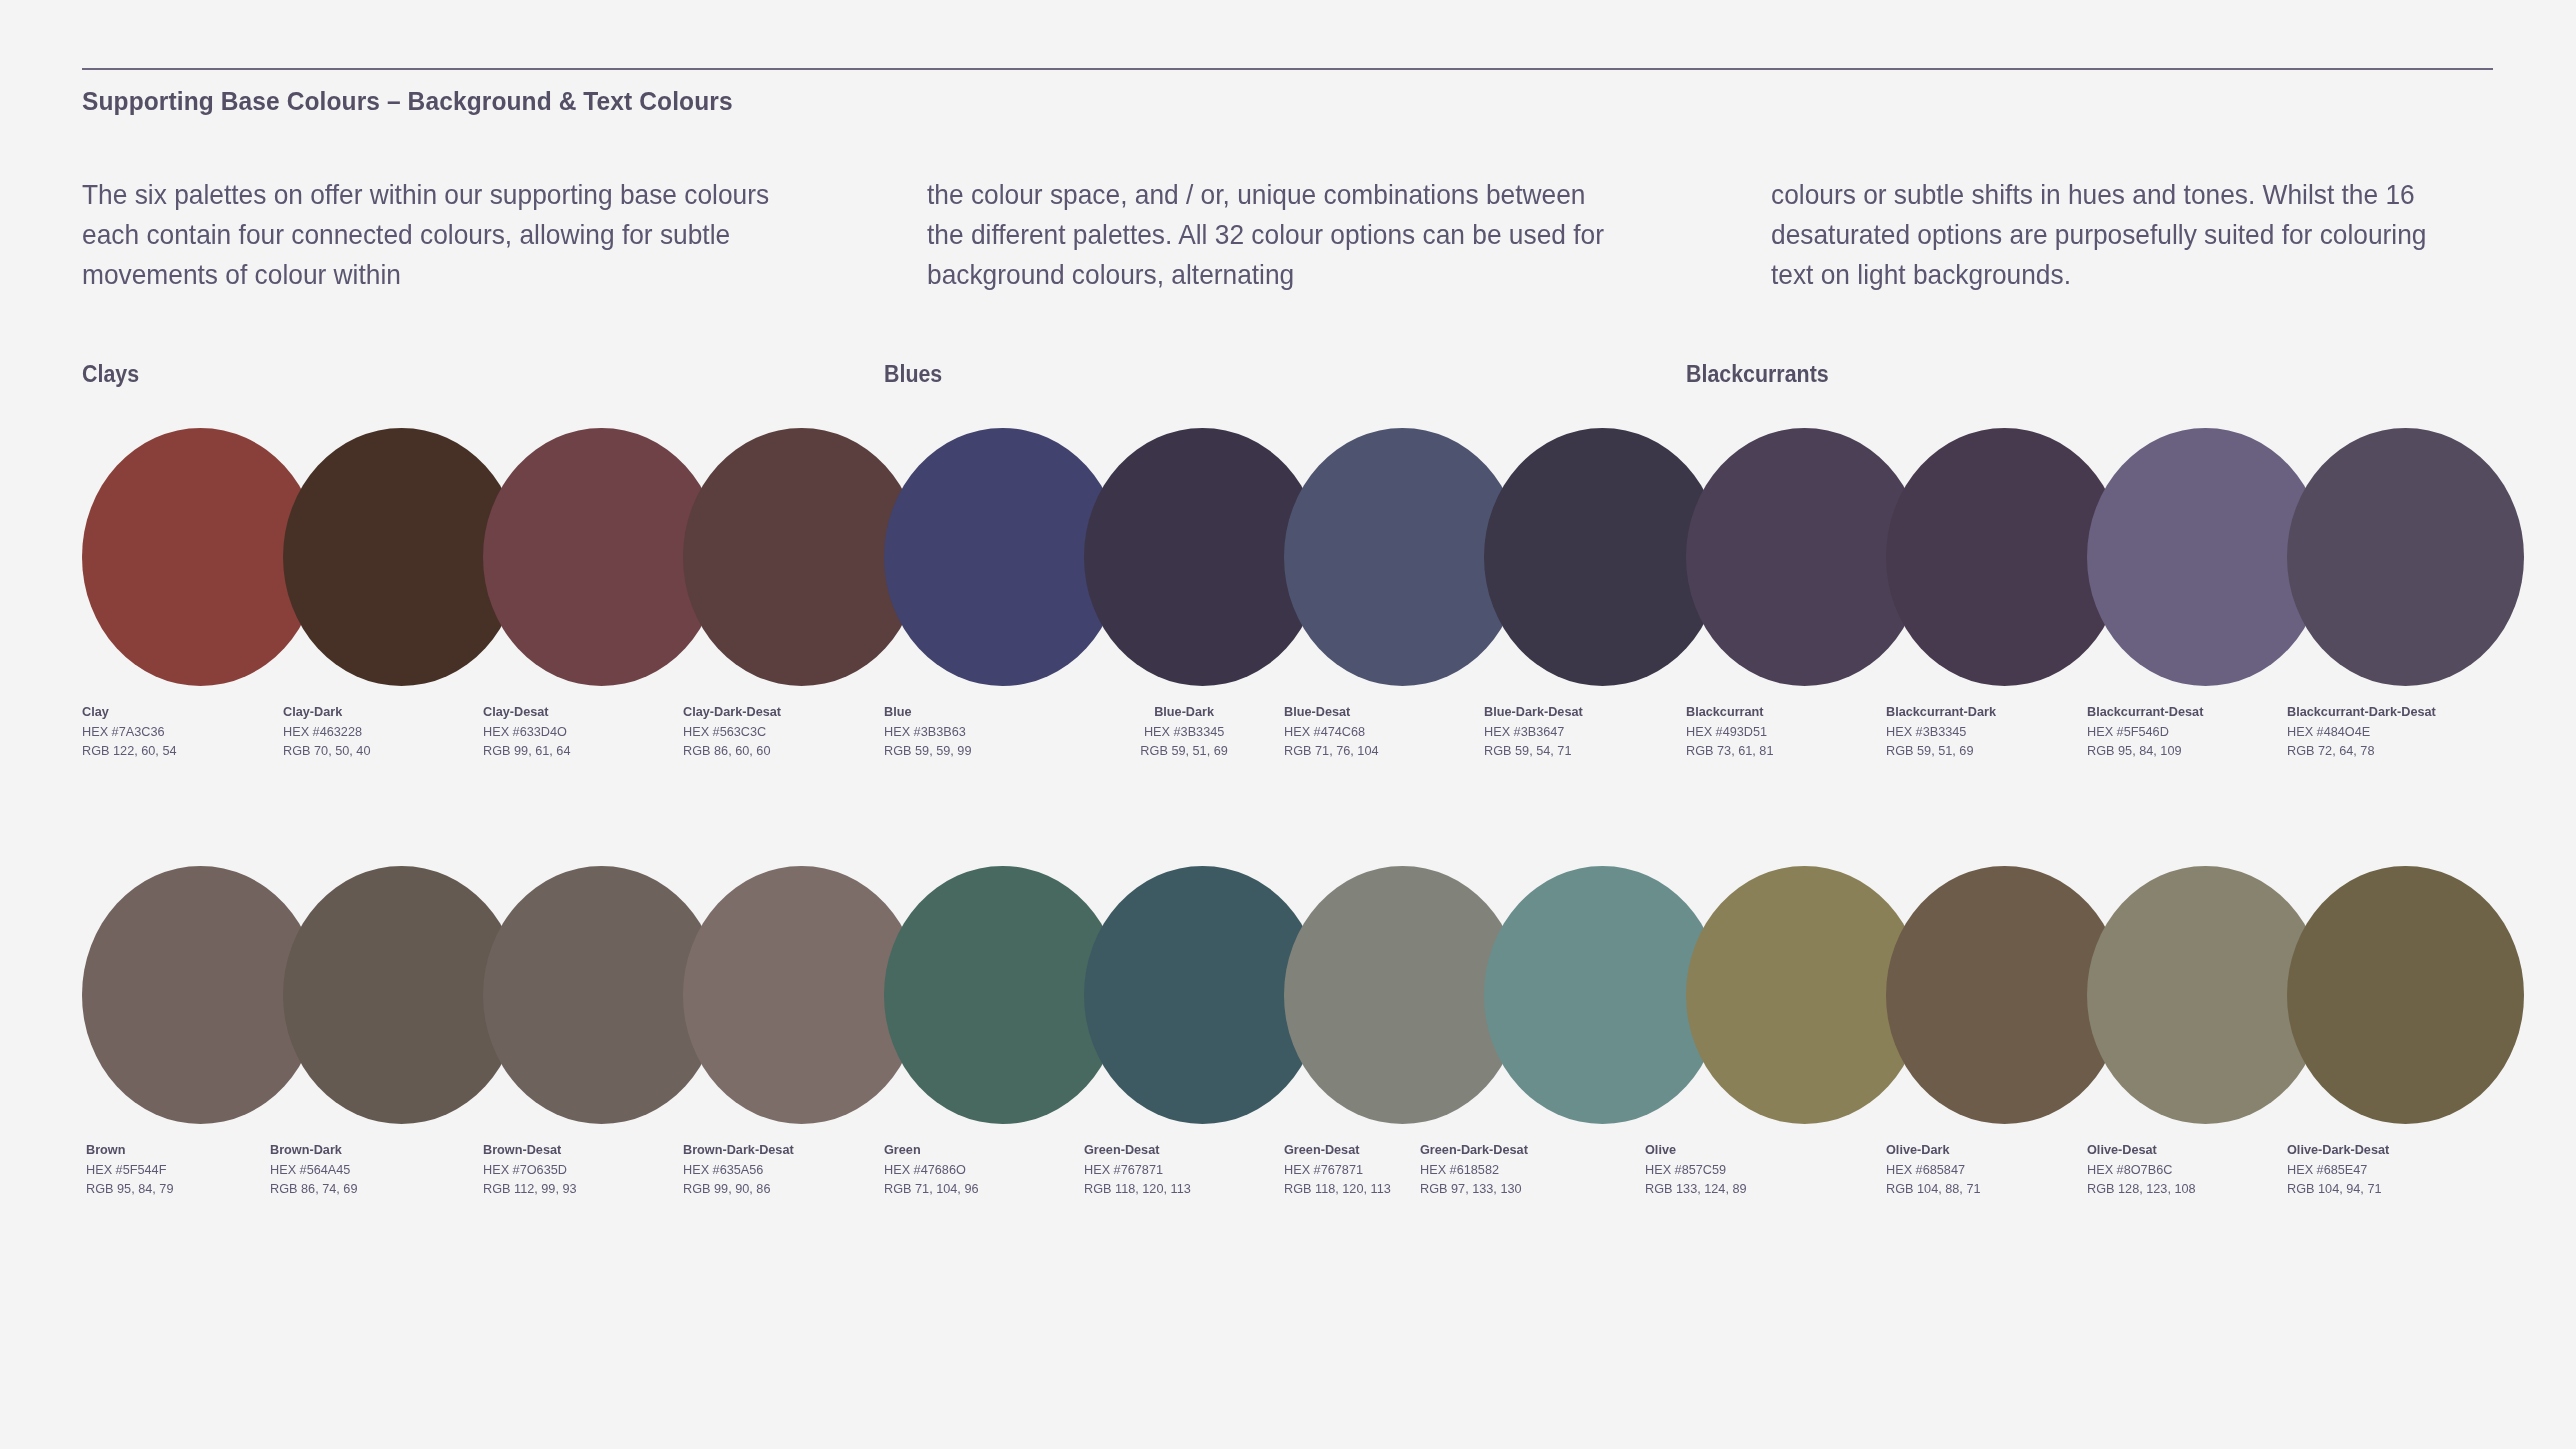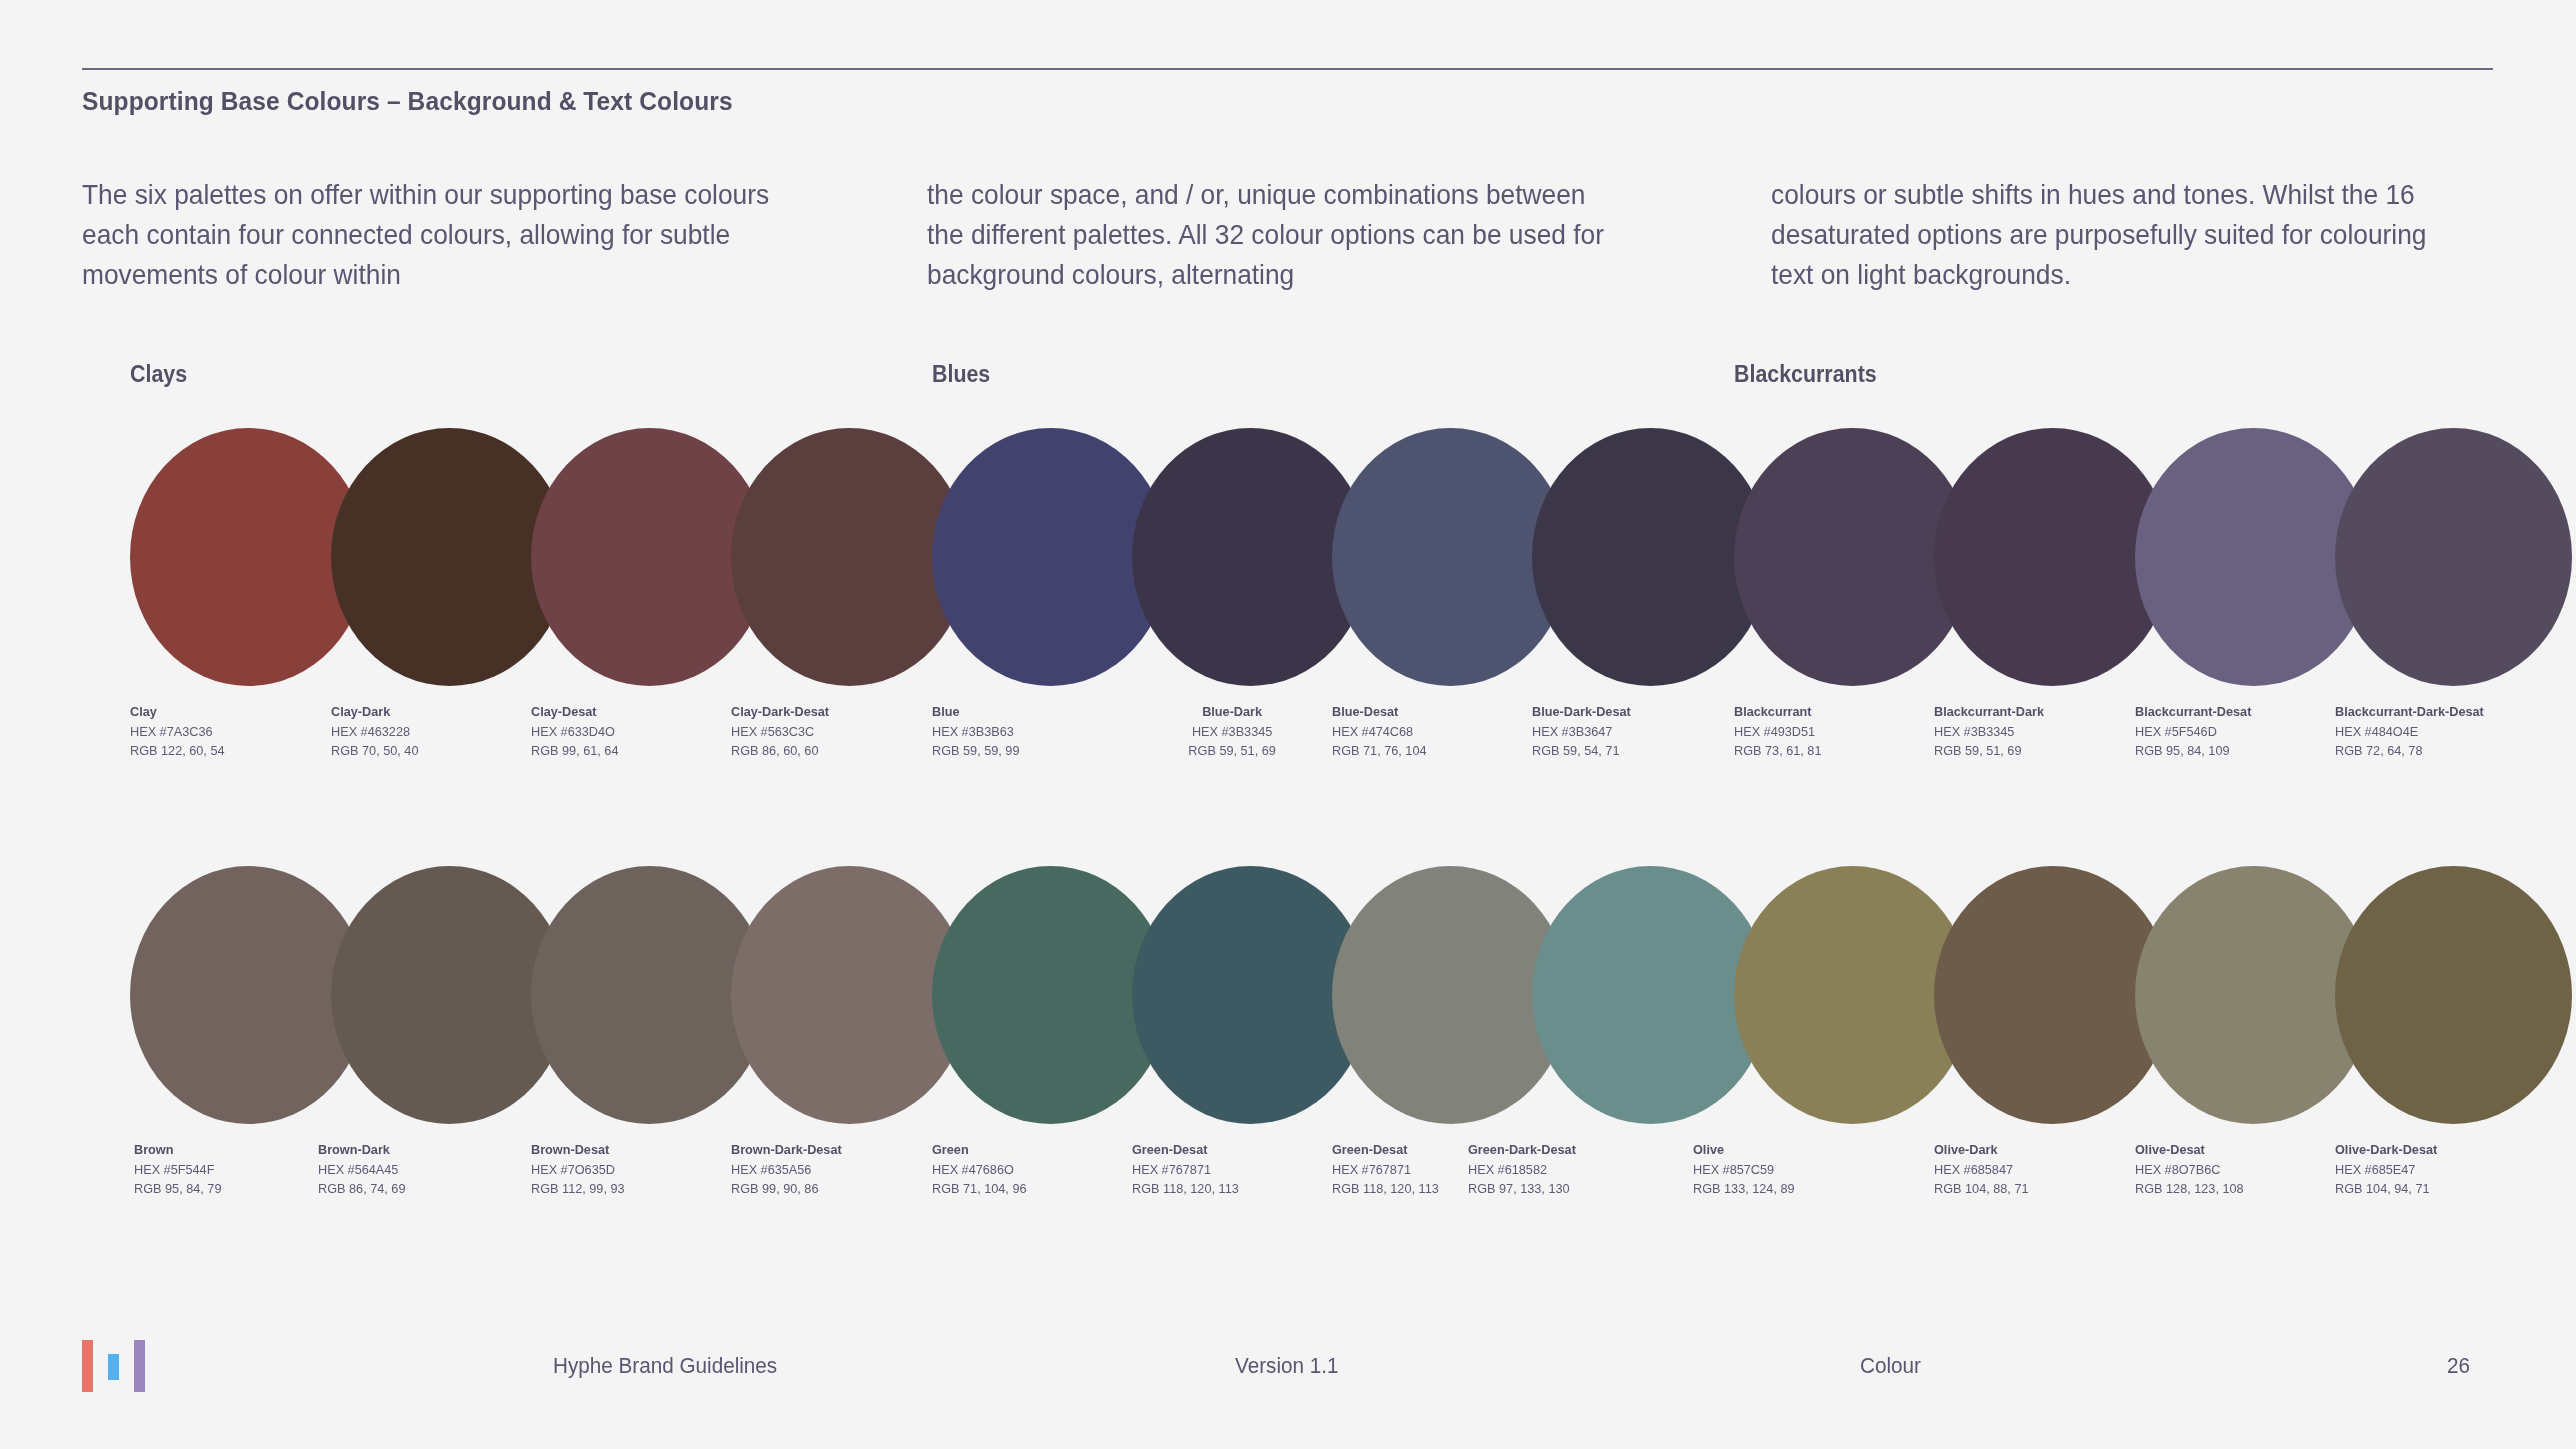--- a/index.html
+++ b/index.html
@@ -63,21 +63,20 @@
     color: #5b5570;
     transform: scaleX(0.94);
     transform-origin: left top;
   }
 
   
   .row {
     position: absolute;
     left: 0;
     width: 2104px;
-    padding-left: 48px;
   }
   .row-top { top: 361px; }
   .row-bottom { top: 829px; }
 
   .group-titles {
     position: relative;
     height: 30px;
   }
   .group-title {
     position: absolute;
@@ -343,26 +342,15 @@
           <div class="rgb">RGB 128, 123, 108</div>
         </div>
         <div class="label" style="left: 2287px;">
           <div class="name">Olive-Dark-Desat</div>
           <div class="hex">HEX #685E47</div>
           <div class="rgb">RGB 104, 94, 71</div>
         </div>
       </div>
   </div>
 
-  <div class="footer">
-    <div class="logo">
-      <div class="bar bar-1" style="background: rgb(232, 116, 106);"></div>
-      <div class="bar bar-2" style="background: rgb(85, 176, 240);"></div>
-      <div class="bar bar-3" style="background: rgb(154, 133, 189);"></div>
-    </div>
-    <div class="footer-item footer-doc">Hyphe Brand Guidelines</div>
-    <div class="footer-item footer-version">Version 1.1</div>
-    <div class="footer-item footer-section">Colour</div>
-    <div class="footer-item footer-page">26</div>
-  </div>
 
 </div>
 
 
 </body></html>

